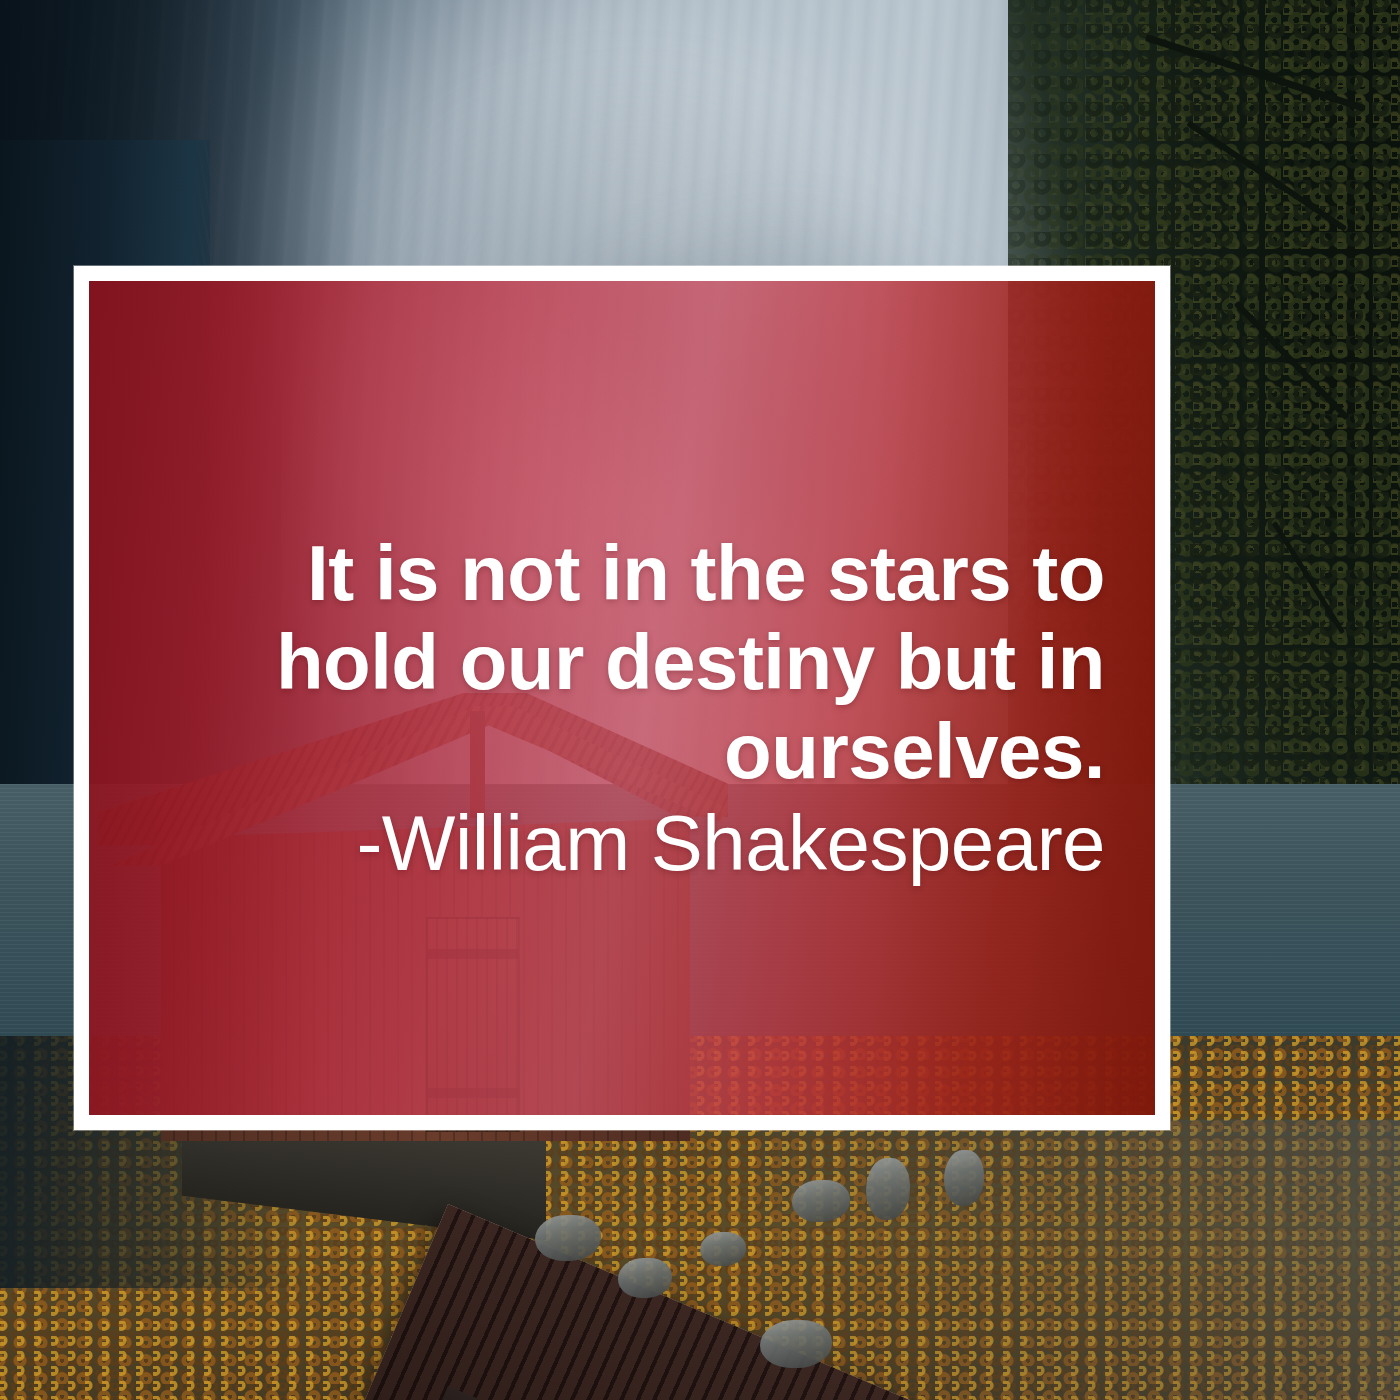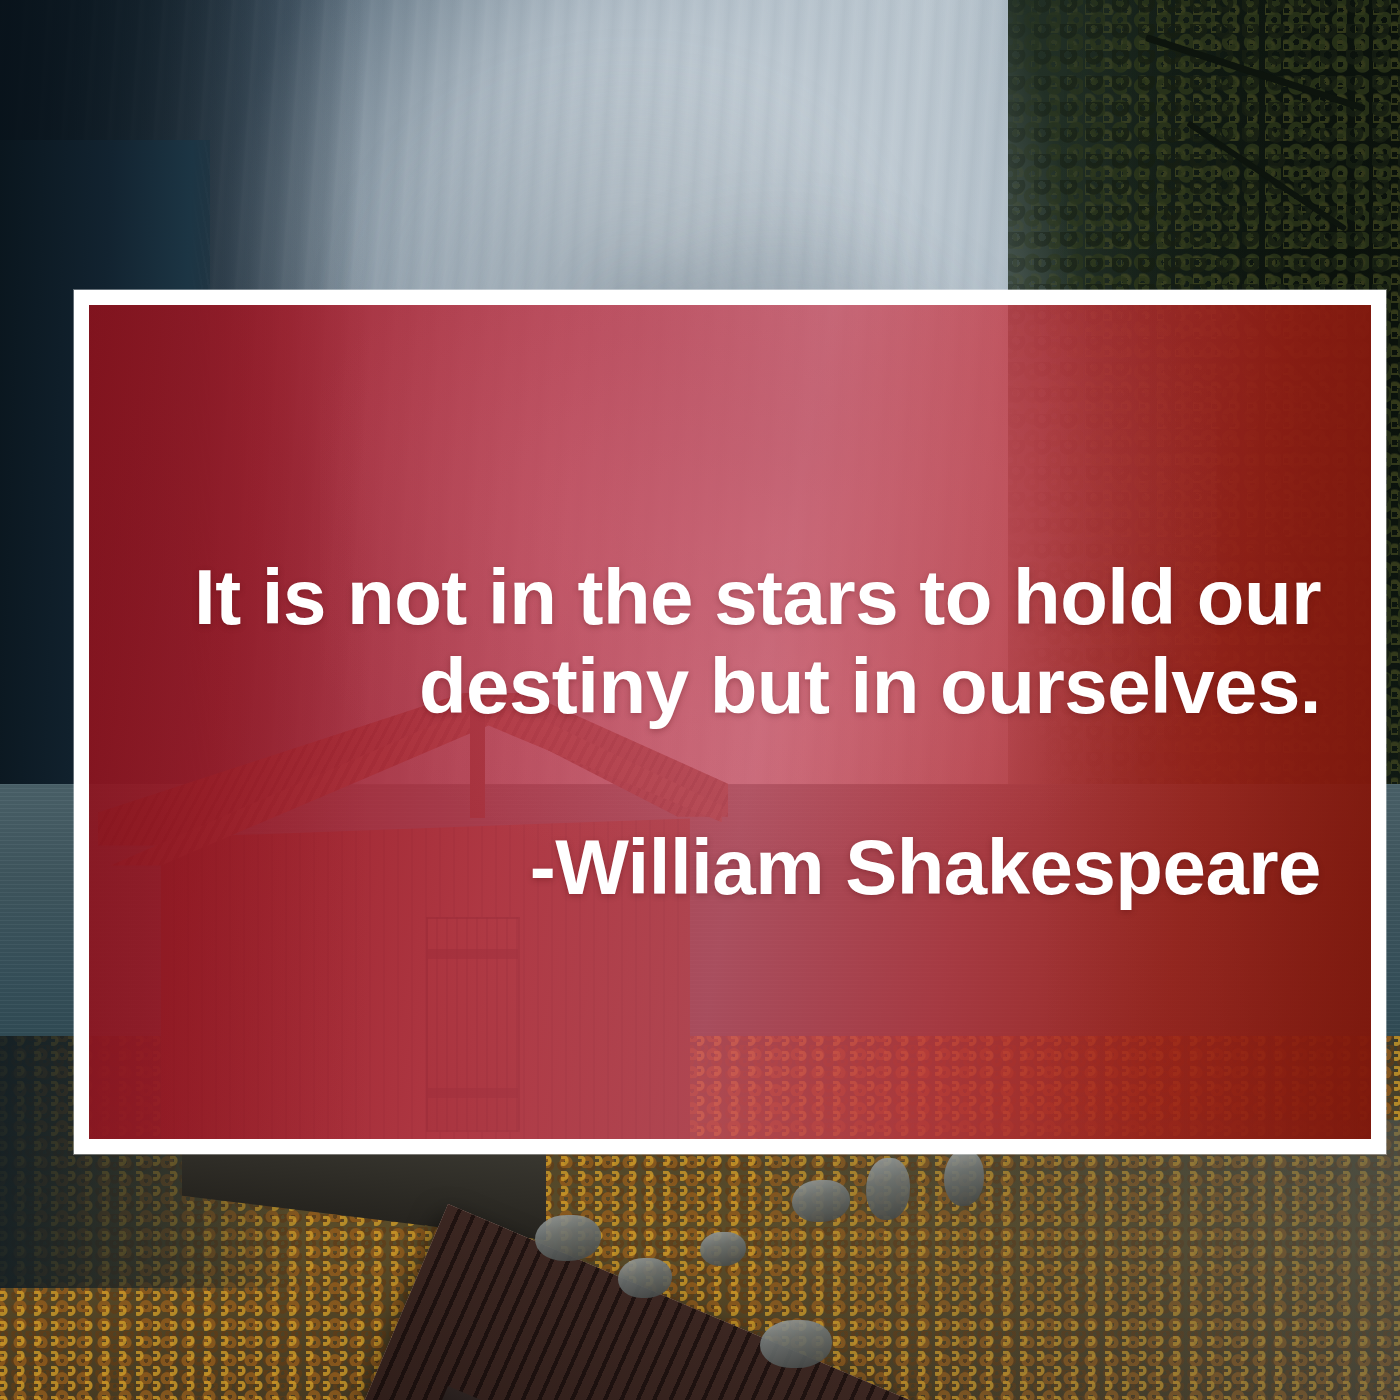--- a/index.html
+++ b/index.html
@@ -285,26 +285,25 @@
     width: 2.4%;
     height: 24%;
     background: #4a2b1f;
   }
 
   
   .frame {
     position: absolute;
     left: 74px;
     top: 266px;
-    width: 1312px;
+    width: 1096px;
     height: 864px;
     border: 15px solid #ffffff;
     box-sizing: border-box;
     box-shadow: 0 0 0 1px rgba(255,255,255,0.35);
-    margin-top: 24px;
   }
   .frame-inner {
     position: absolute;
     inset: 0;
     overflow: hidden;
   }
   .tint {
     position: absolute;
     inset: 0;
     background:
@@ -353,21 +352,21 @@
   .author {
     position: absolute;
     left: 60px;
     right: 50px;
     top: 520px;
     margin: 0;
     text-align: right;
     color: #ffffff;
     font-size: 78px;
     line-height: 1.1;
-    font-weight: 700;
+    font-weight: 400;
     letter-spacing: -0.5px;
     font-stretch: condensed;
     text-shadow: 0 2px 6px rgba(70,0,8,0.28);
   }
 </style>
 </head>
 <body>
 
 <div class="canvas">
 

